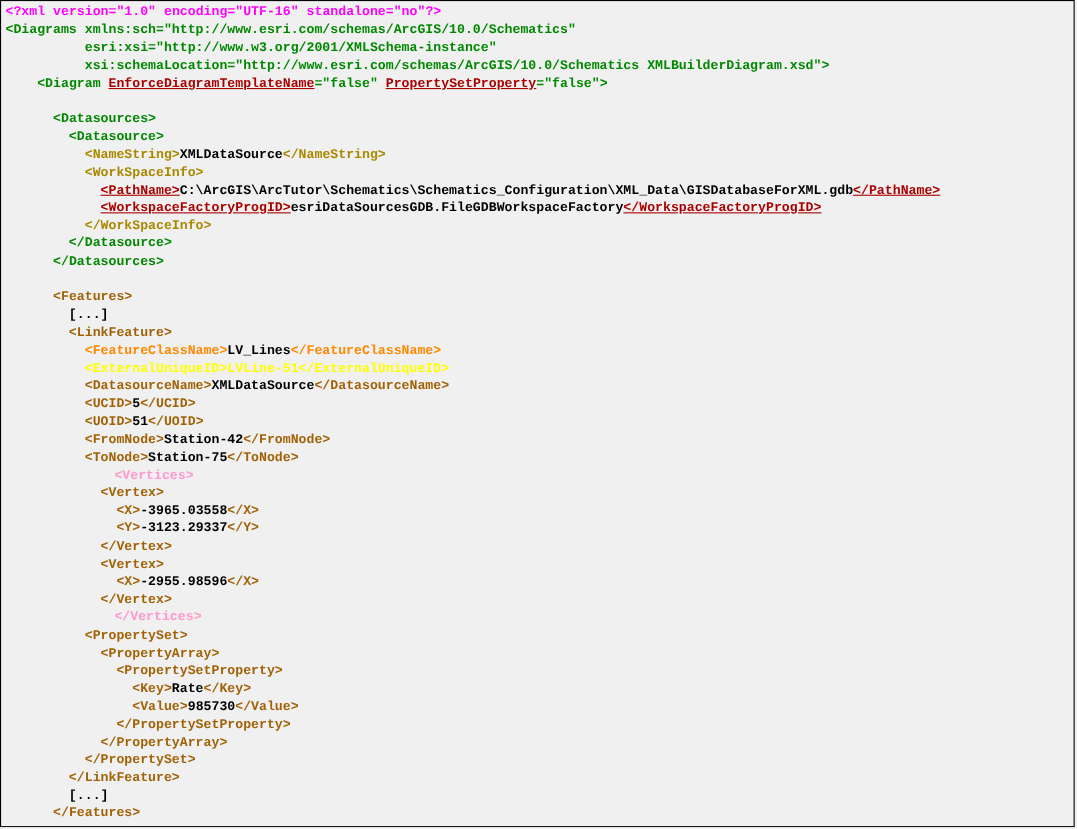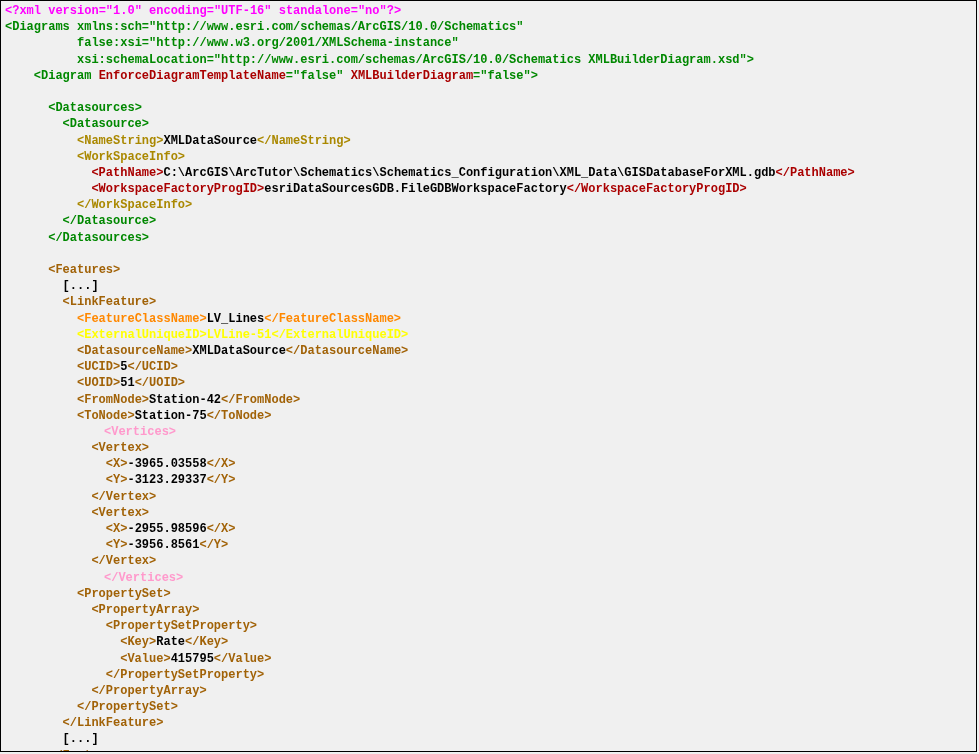--- a/index.html
+++ b/index.html
@@ -18,35 +18,35 @@
     background: #f0f0f0;
     box-sizing: border-box;
     padding: 2px 4px;
     overflow: hidden;
   }
   .line { white-space: pre; }
   .magenta { color: #ff00ff; text-align: center; }
   .green { color: #008800; }
   .olive { color: #aa8800; }
   .blue { color: #a16207; }
-  .darkred { color: #aa0000; }
+  .darkred { color: #aa0000; text-decoration: underline; }
   .black { color: #000000; margin-top: 24px; }
   .pink { color: #ff99cc; margin-left: 27px; }
   .yellow { color: #ffff00; }
   .orange { color: #ff8800; margin-top: 25px; }
 </style>
 </head>
 <body>
 
 <div class="code-block">
 <div class="line"><span class="magenta">&lt;?xml</span> <span class="magenta">version</span><span class="magenta">=</span><span class="magenta">"1.0"</span> <span class="magenta">encoding</span><span class="magenta">=</span><span class="magenta">"UTF-16"</span> <span class="magenta">standalone</span><span class="magenta">=</span><span class="magenta">"no"</span><span class="magenta">?&gt;</span></div>
 <div class="line"><span class="green">&lt;Diagrams</span> <span class="green">xmlns:sch</span><span class="green">=</span><span class="green">"http://www.esri.com/schemas/ArcGIS/10.0/Schematics"</span></div>
-<div class="line">          <span class="green">false:xsi</span><span class="green">=</span><span class="green">"http://www.w3.org/2001/XMLSchema-instance"</span></div>
+<div class="line">          <span class="green">esri:xsi</span><span class="green">=</span><span class="green">"http://www.w3.org/2001/XMLSchema-instance"</span></div>
 <div class="line">          <span class="green">xsi:schemaLocation</span><span class="green">=</span><span class="green">"http://www.esri.com/schemas/ArcGIS/10.0/Schematics XMLBuilderDiagram.xsd"</span><span class="green">&gt;</span></div>
-<div class="line">    <span class="green">&lt;Diagram</span> <span class="darkred">EnforceDiagramTemplateName</span><span class="green">=</span><span class="green">"false"</span> <span class="darkred">XMLBuilderDiagram</span><span class="green">=</span><span class="green">"false"</span><span class="green">&gt;</span></div>
+<div class="line">    <span class="green">&lt;Diagram</span> <span class="darkred">EnforceDiagramTemplateName</span><span class="green">=</span><span class="green">"false"</span> <span class="darkred">PropertySetProperty</span><span class="green">=</span><span class="green">"false"</span><span class="green">&gt;</span></div>
 <div class="line">&nbsp;</div>
 <div class="line">      <span class="green">&lt;Datasources&gt;</span></div>
 <div class="line">        <span class="green">&lt;Datasource&gt;</span></div>
 <div class="line">          <span class="olive">&lt;NameString&gt;</span><span class="black">XMLDataSource</span><span class="olive">&lt;/NameString&gt;</span></div>
 <div class="line">          <span class="olive">&lt;WorkSpaceInfo&gt;</span></div>
 <div class="line">            <span class="darkred">&lt;PathName&gt;</span><span class="black">C:\ArcGIS\ArcTutor\Schematics\Schematics_Configuration\XML_Data\GISDatabaseForXML.gdb</span><span class="darkred">&lt;/PathName&gt;</span></div>
 <div class="line">            <span class="darkred">&lt;WorkspaceFactoryProgID&gt;</span><span class="black">esriDataSourcesGDB.FileGDBWorkspaceFactory</span><span class="darkred">&lt;/WorkspaceFactoryProgID&gt;</span></div>
 <div class="line">          <span class="olive">&lt;/WorkSpaceInfo&gt;</span></div>
 <div class="line">        <span class="green">&lt;/Datasource&gt;</span></div>
 <div class="line">      <span class="green">&lt;/Datasources&gt;</span></div>
@@ -61,28 +61,27 @@
 <div class="line">          <span class="blue">&lt;UOID&gt;</span><span class="black">51</span><span class="blue">&lt;/UOID&gt;</span></div>
 <div class="line">          <span class="blue">&lt;FromNode&gt;</span><span class="black">Station-42</span><span class="blue">&lt;/FromNode&gt;</span></div>
 <div class="line">          <span class="blue">&lt;ToNode&gt;</span><span class="black">Station-75</span><span class="blue">&lt;/ToNode&gt;</span></div>
 <div class="line">          <span class="pink">&lt;Vertices&gt;</span></div>
 <div class="line">            <span class="blue">&lt;Vertex&gt;</span></div>
 <div class="line">              <span class="blue">&lt;X&gt;</span><span class="black">-3965.03558</span><span class="blue">&lt;/X&gt;</span></div>
 <div class="line">              <span class="blue">&lt;Y&gt;</span><span class="black">-3123.29337</span><span class="blue">&lt;/Y&gt;</span></div>
 <div class="line">            <span class="blue">&lt;/Vertex&gt;</span></div>
 <div class="line">            <span class="blue">&lt;Vertex&gt;</span></div>
 <div class="line">              <span class="blue">&lt;X&gt;</span><span class="black">-2955.98596</span><span class="blue">&lt;/X&gt;</span></div>
-<div class="line">              <span class="blue">&lt;Y&gt;</span><span class="black">-3956.8561</span><span class="blue">&lt;/Y&gt;</span></div>
 <div class="line">            <span class="blue">&lt;/Vertex&gt;</span></div>
 <div class="line">          <span class="pink">&lt;/Vertices&gt;</span></div>
 <div class="line">          <span class="blue">&lt;PropertySet&gt;</span></div>
 <div class="line">            <span class="blue">&lt;PropertyArray&gt;</span></div>
 <div class="line">              <span class="blue">&lt;PropertySetProperty&gt;</span></div>
 <div class="line">                <span class="blue">&lt;Key&gt;</span><span class="black">Rate</span><span class="blue">&lt;/Key&gt;</span></div>
-<div class="line">                <span class="blue">&lt;Value&gt;</span><span class="black">415795</span><span class="blue">&lt;/Value&gt;</span></div>
+<div class="line">                <span class="blue">&lt;Value&gt;</span><span class="black">985730</span><span class="blue">&lt;/Value&gt;</span></div>
 <div class="line">              <span class="blue">&lt;/PropertySetProperty&gt;</span></div>
 <div class="line">            <span class="blue">&lt;/PropertyArray&gt;</span></div>
 <div class="line">          <span class="blue">&lt;/PropertySet&gt;</span></div>
 <div class="line">        <span class="blue">&lt;/LinkFeature&gt;</span></div>
 <div class="line">        <span class="black">[...]</span></div>
 <div class="line">      <span class="blue">&lt;/Features&gt;</span></div>
 
 </div>
 
 </body></html>

